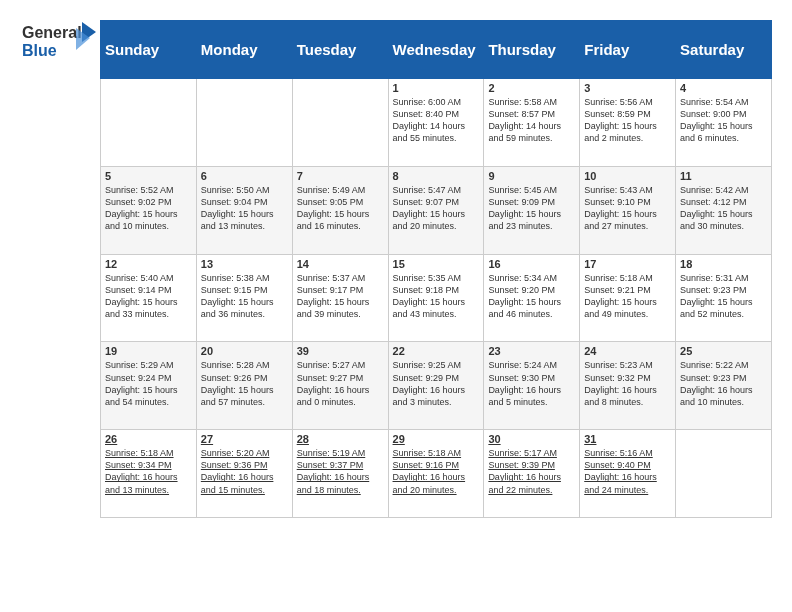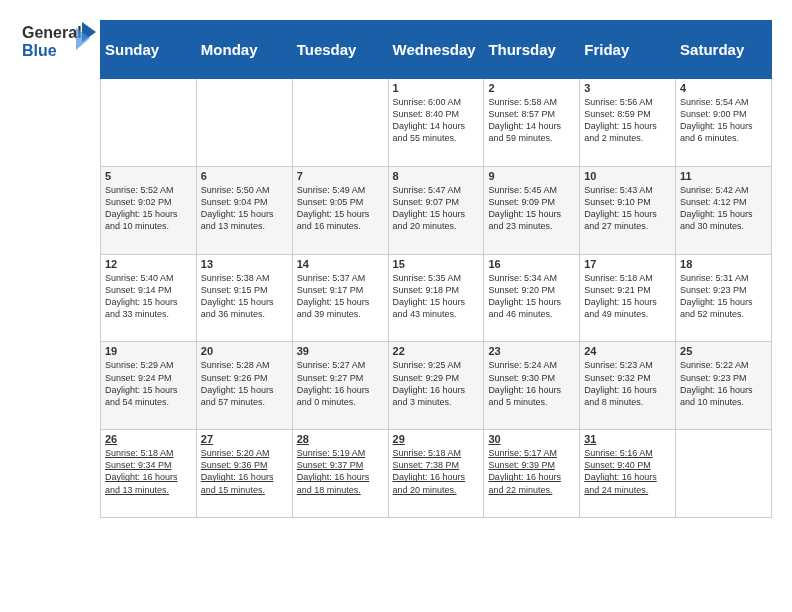--- a/index.html
+++ b/index.html
@@ -323,21 +323,21 @@
           <td>
             <span class="day-num">28</span>
             <div class="cell-text">Sunrise: 5:19 AM</div>
             <div class="cell-text">Sunset: 9:37 PM</div>
             <div class="cell-text">Daylight: 16 hours</div>
             <div class="cell-text">and 18 minutes.</div>
           </td>
           <td>
             <span class="day-num">29</span>
             <div class="cell-text">Sunrise: 5:18 AM</div>
-            <div class="cell-text">Sunset: 7:38 PM</div>
+            <div class="cell-text">Sunset: 9:16 PM</div>
             <div class="cell-text">Daylight: 16 hours</div>
             <div class="cell-text">and 20 minutes.</div>
           </td>
           <td>
             <span class="day-num">30</span>
             <div class="cell-text">Sunrise: 5:17 AM</div>
             <div class="cell-text">Sunset: 9:39 PM</div>
             <div class="cell-text">Daylight: 16 hours</div>
             <div class="cell-text">and 22 minutes.</div>
           </td>

